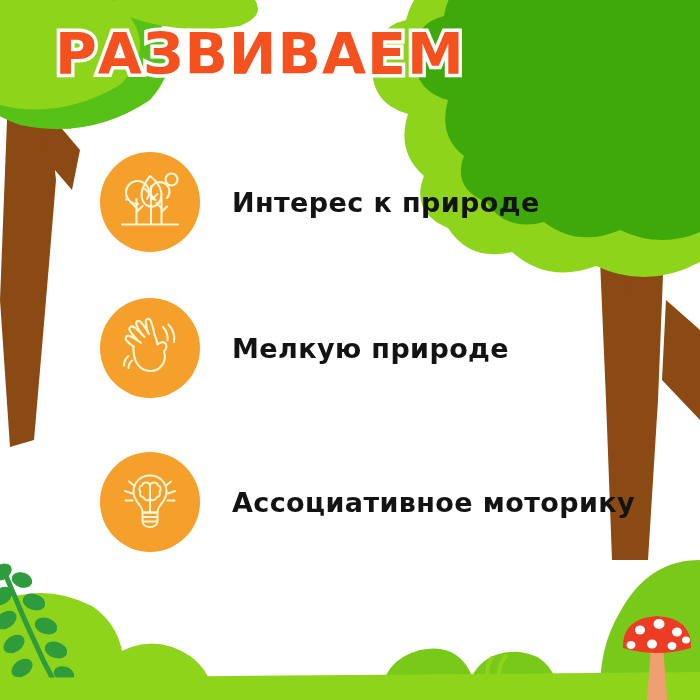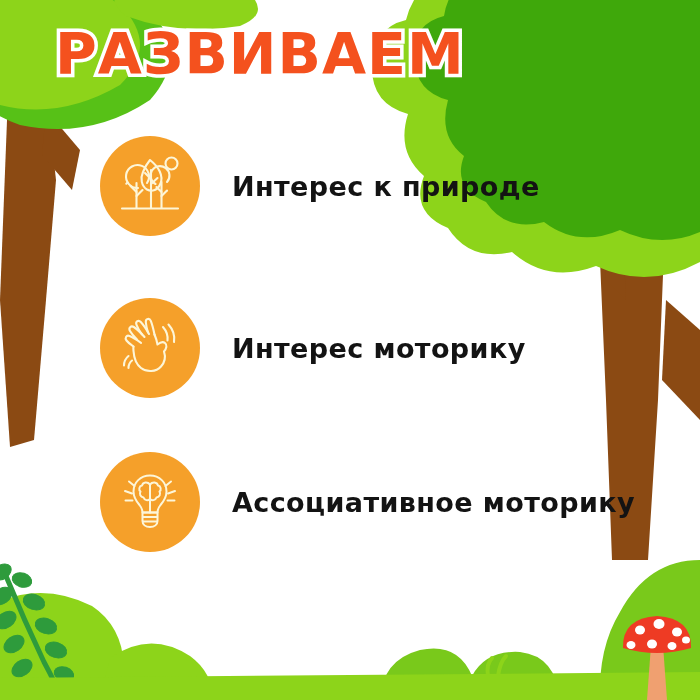--- a/index.html
+++ b/index.html
@@ -41,21 +41,21 @@
     white-space: nowrap;
   }
 
   
   .feature {
     position: absolute;
     left: 100px;
     display: flex;
     align-items: center;
   }
-  .feature-1 { top: 136px; }
+  .feature-1 { top: 152px; }
   .feature-2 { top: 298px; }
   .feature-3 { top: 452px; }
 
   .icon-circle {
     width: 100px;
     height: 100px;
     border-radius: 50%;
     background: #F5A02A;
     flex: 0 0 auto;
     display: flex;
@@ -190,21 +190,21 @@
                    C 19.5 49.5 17 43 16.5 36
                    C 16.3 33.8 16.3 32.5 16.5 31.5"></path>
 
           <path d="M 46 12 C 49.5 16 51 21 50.5 25.5"></path>
           <path d="M 51.5 9.5 C 56 14.5 58 21 57 27"></path>
 
           <path d="M 11.5 41 C 8.5 43.5 7 47 7 50.5"></path>
           <path d="M 15 45.5 C 12.5 47.5 11.5 50 11.5 53"></path>
         </svg>
       </div>
-      <div class="feature-label">Интерес моторику</div>
+      <div class="feature-label">Мелкую природе</div>
     </div>
 
     <div class="feature feature-3">
       <div class="icon-circle">
         <svg width="66" height="66" viewBox="0 0 66 66" fill="none" stroke="#FDF6D8" stroke-width="2" stroke-linecap="round" stroke-linejoin="round">
 
           <path d="M 12 12.5 L 17.5 17"></path>
           <path d="M 8 22 L 15 24.5"></path>
           <path d="M 8.5 31.5 L 15.5 31.5"></path>
           <path d="M 54 12.5 L 48.5 17"></path>

